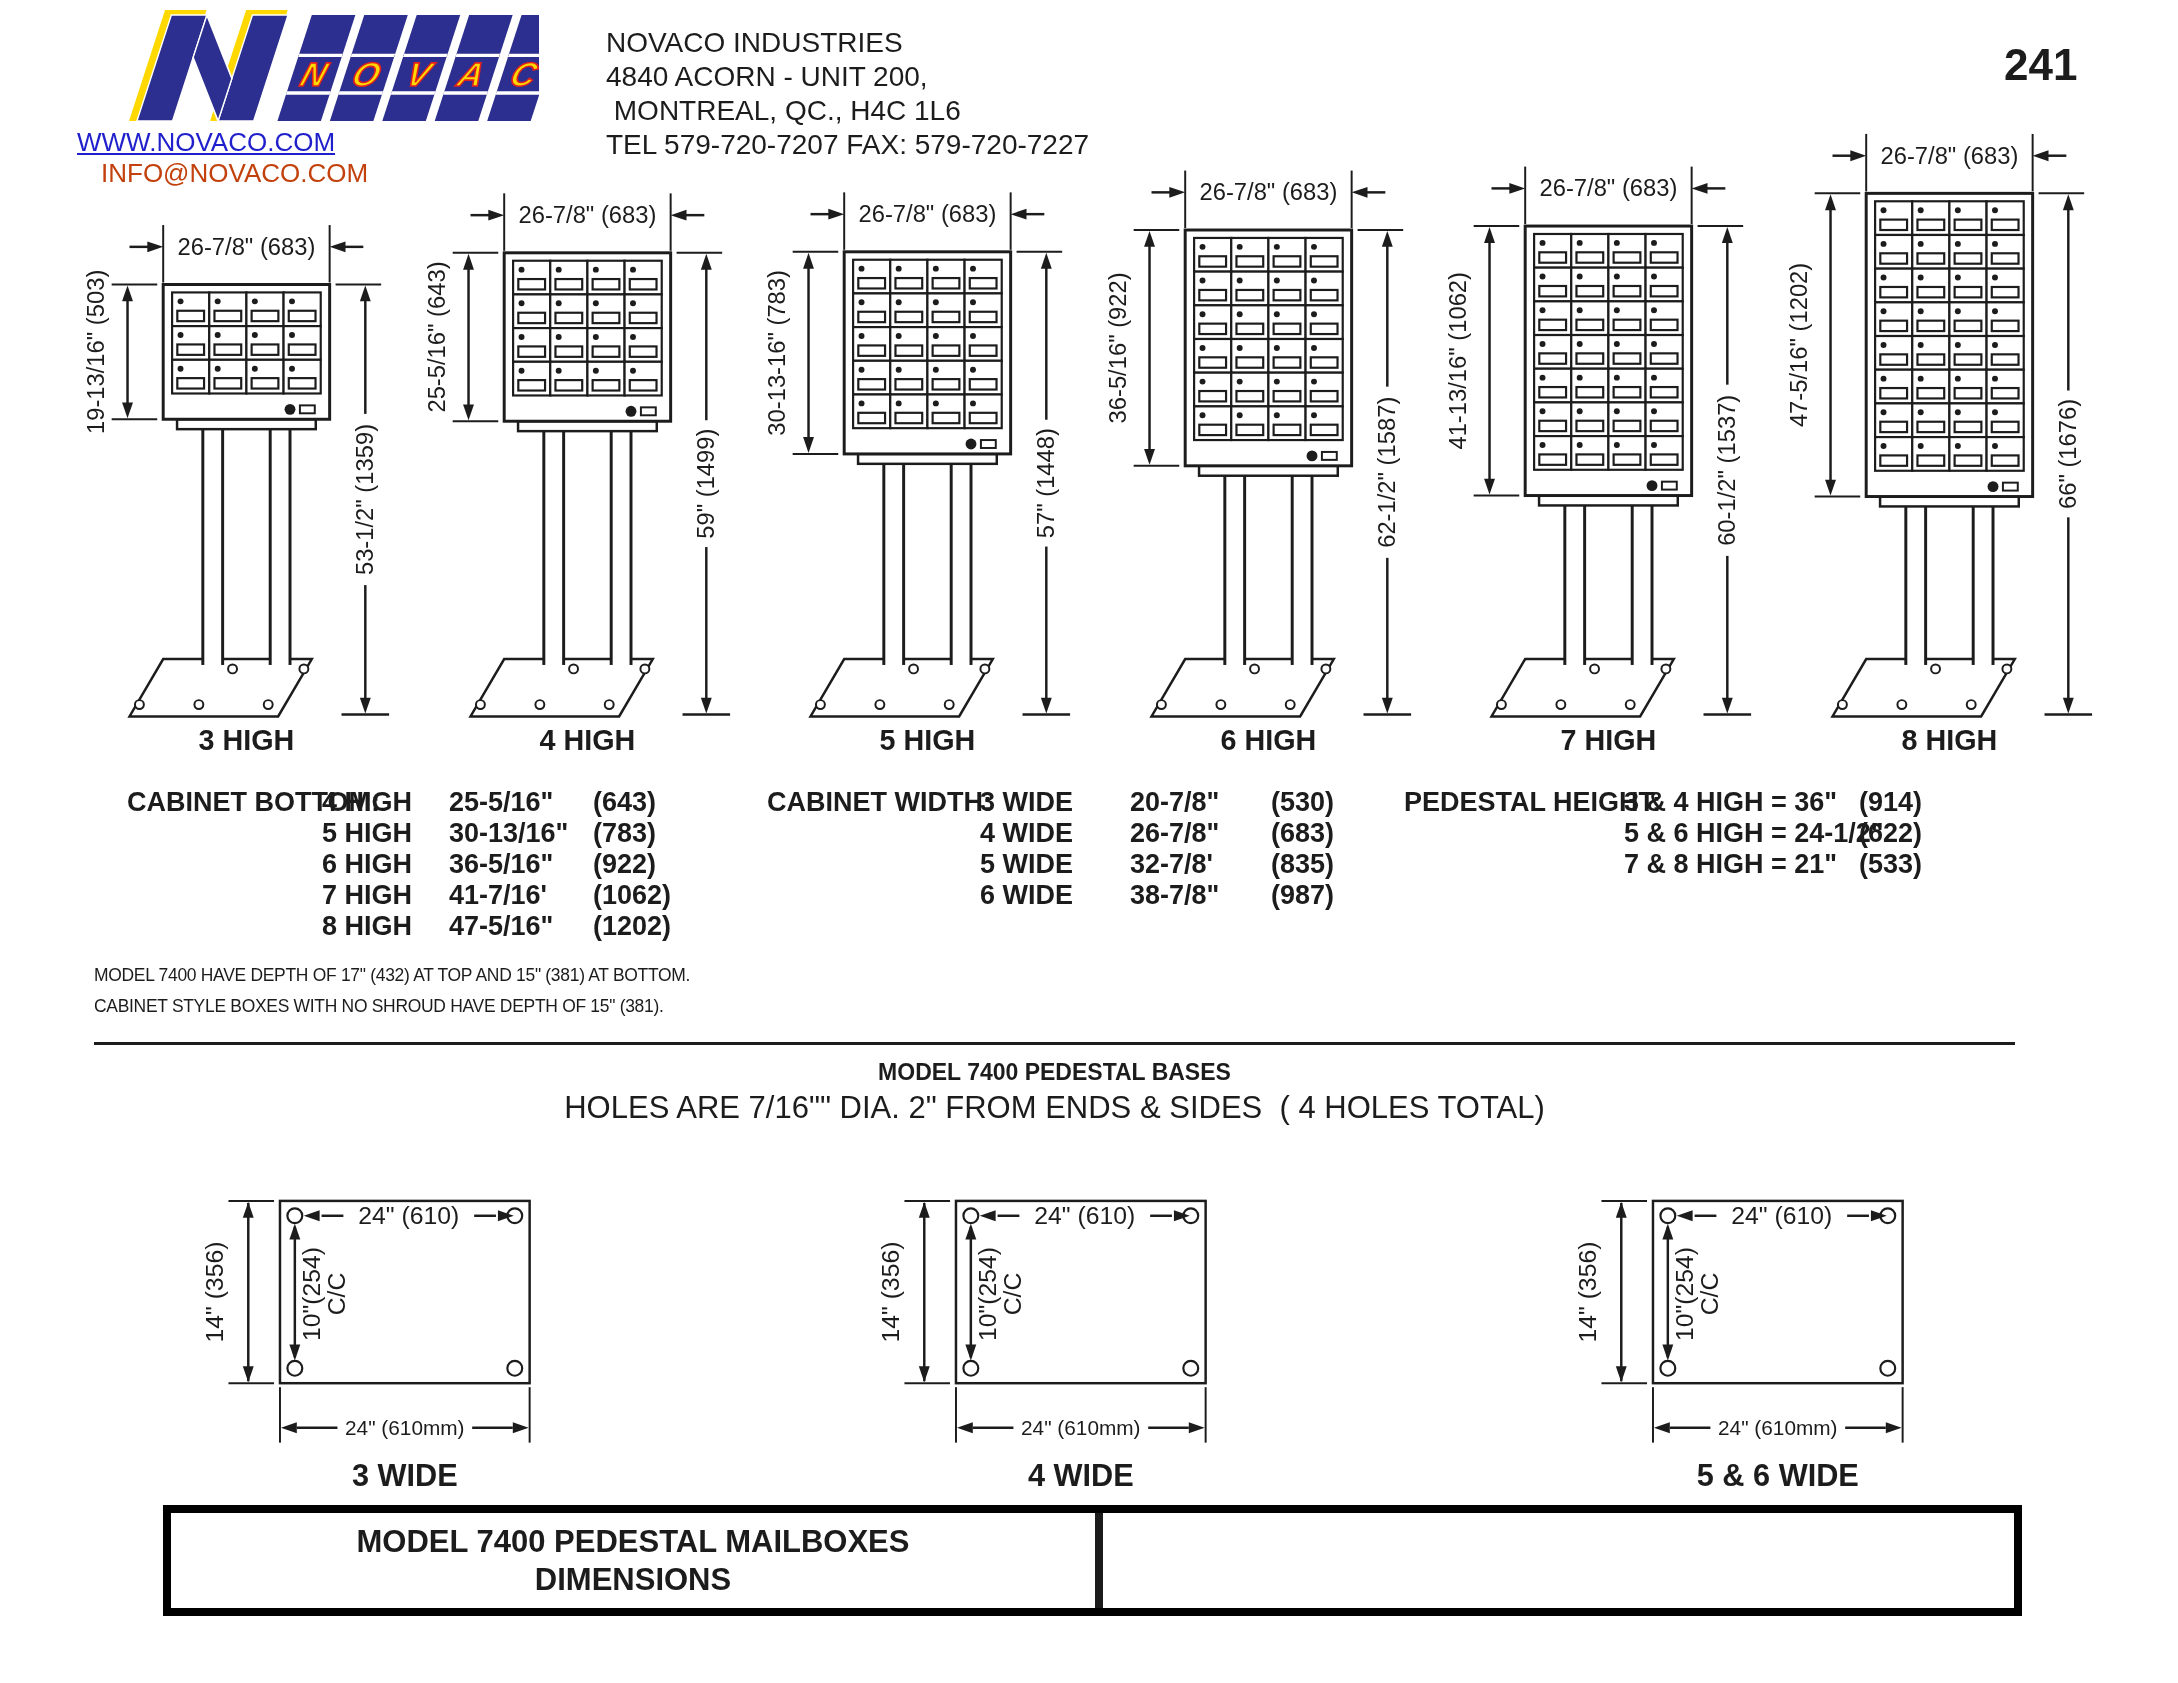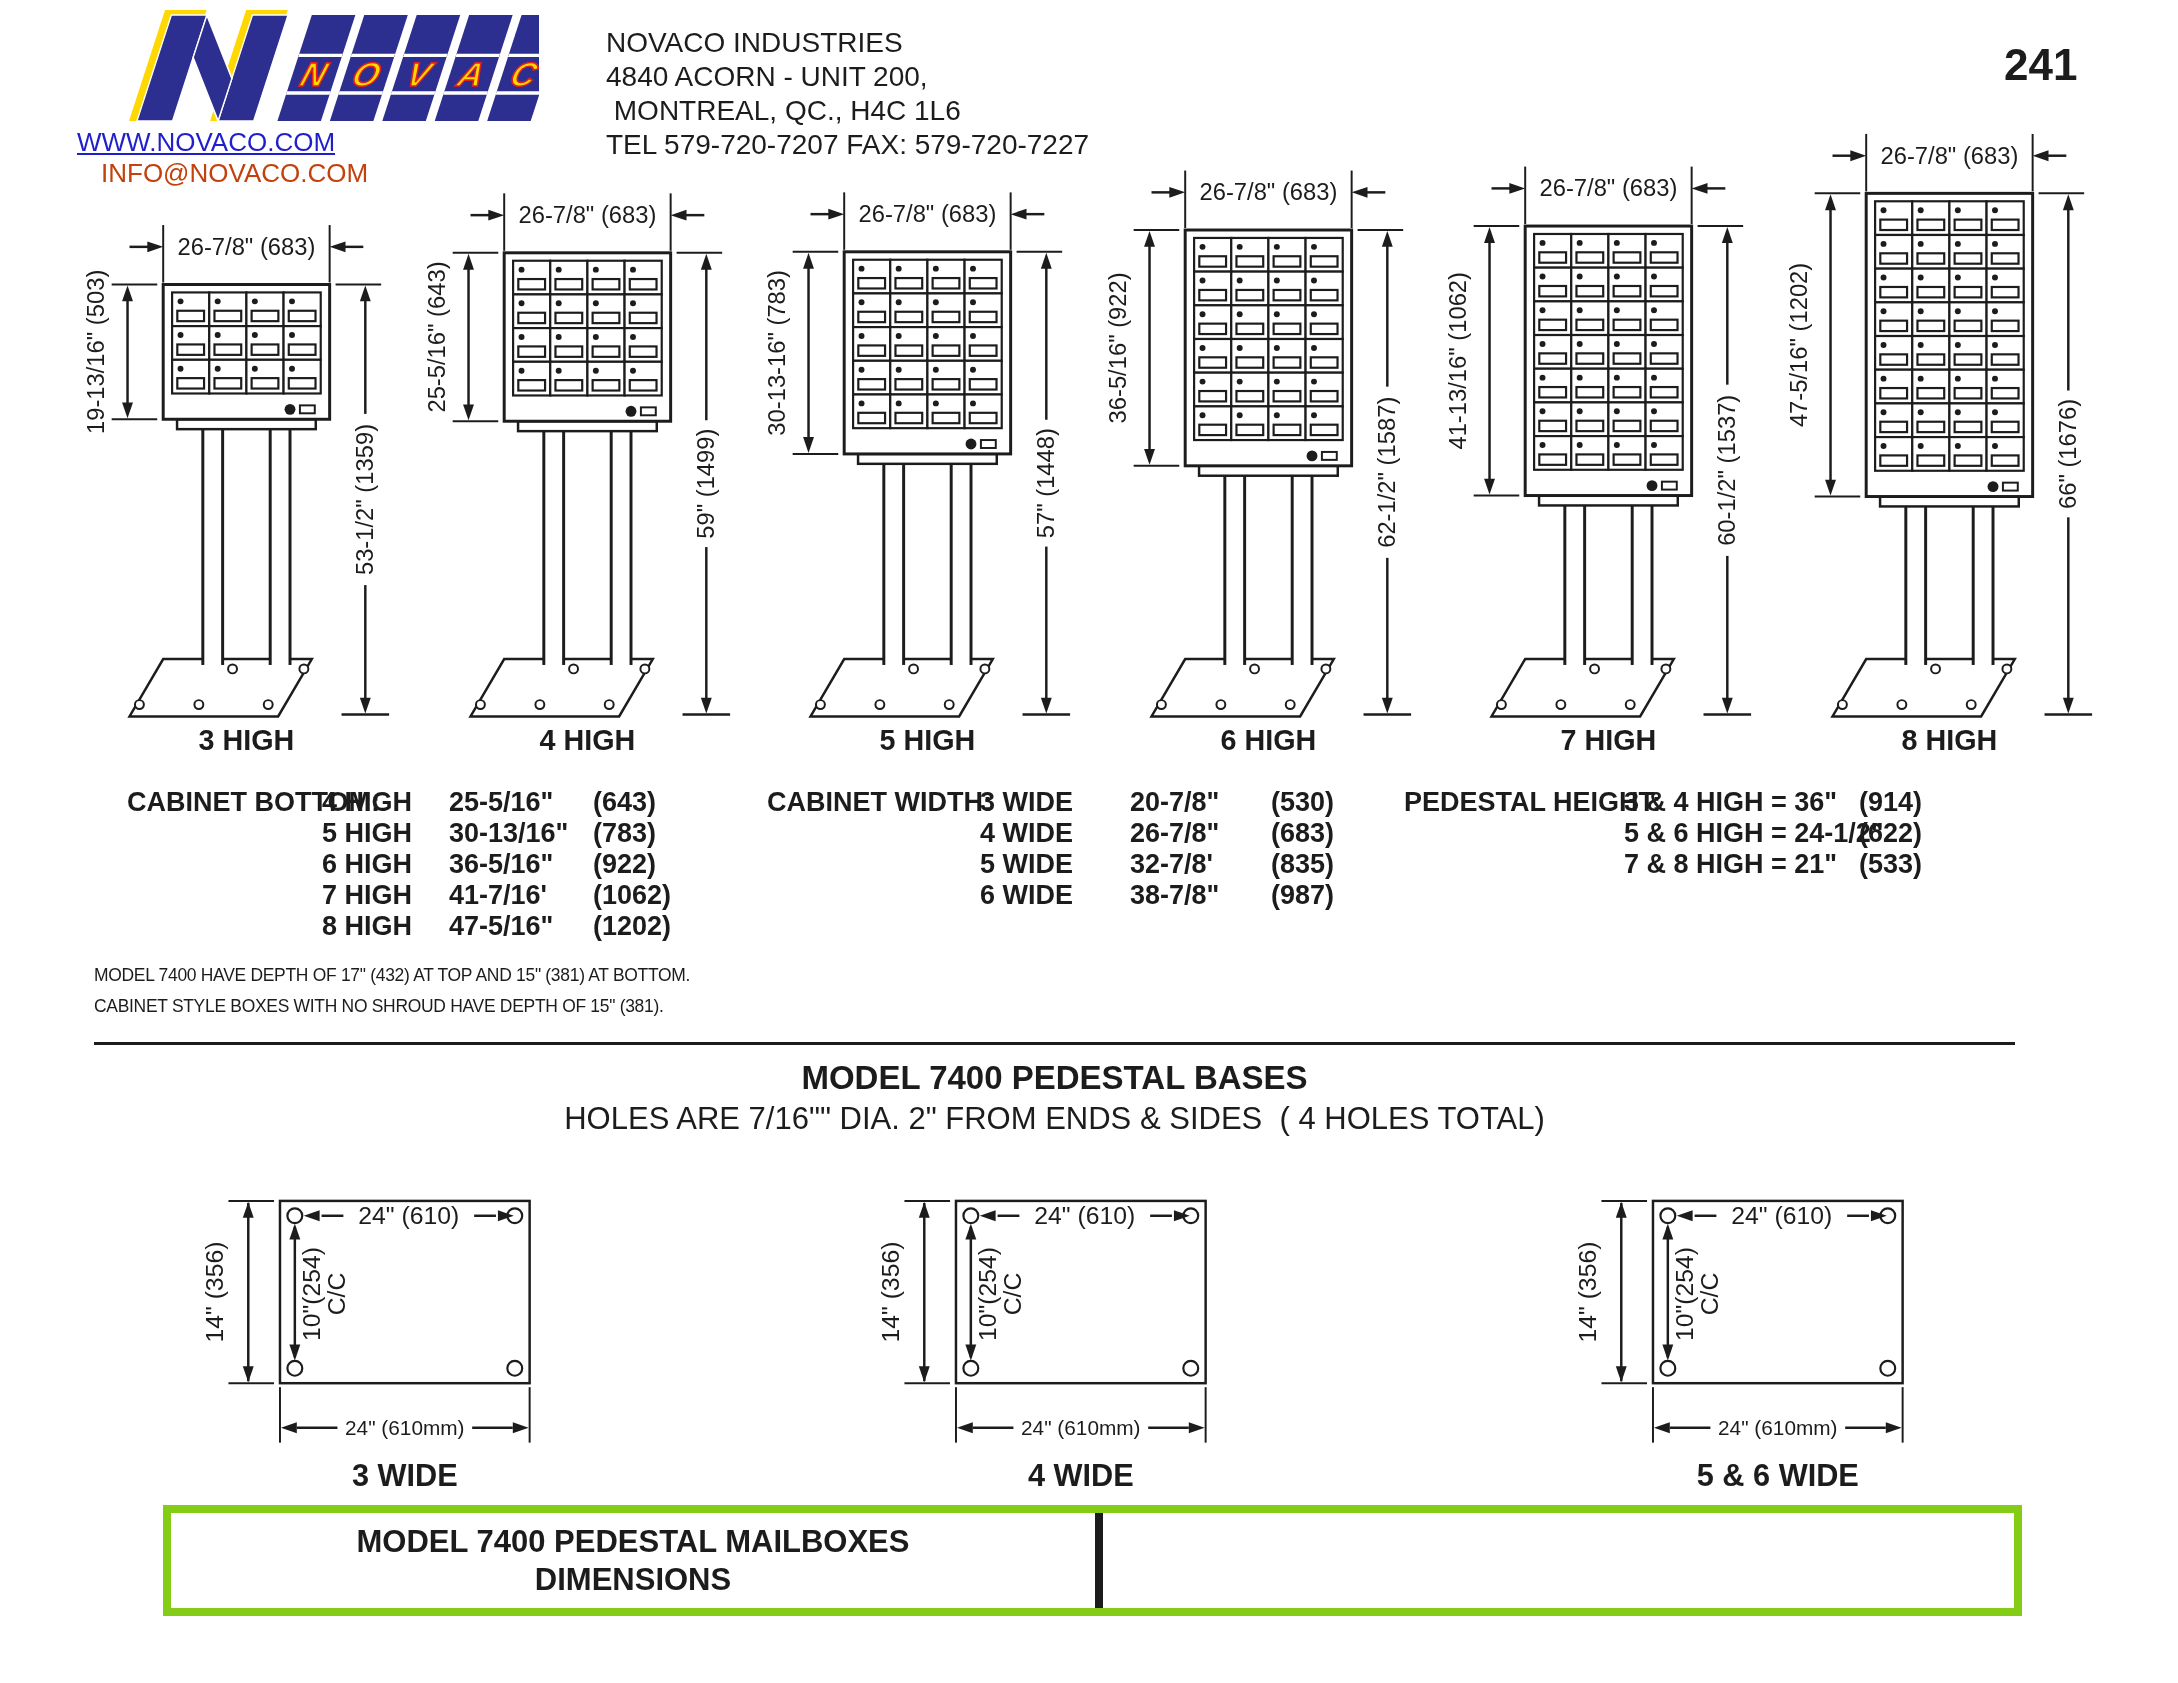--- a/index.html
+++ b/index.html
@@ -18,24 +18,24 @@
     justify-content:space-between;align-items:flex-end;}
   #spec-tables{left:0;top:787px;width:2178px;height:168px;font-size:27px;font-weight:bold;}
   .spec-title{position:absolute;top:0;}
   .spec-rows{position:absolute;top:0;}
   .spec-row{display:flex;height:31px;line-height:31px;white-space:pre;}
   .spec-cell{display:inline-block;}
   #notes{left:94px;top:965px;width:1881px;font-size:18px;font-weight:normal;letter-spacing:-0.3px;}
   .note-line{margin-bottom:10px;transform:scaleX(.97);transform-origin:left;white-space:pre;}
   #rule{left:94px;top:1042px;width:1921px;height:3px;background:#1c1c1c;}
   #bases-heading{left:0;top:1059px;width:2109px;text-align:center;}
-  #bases-title{font-size:33px;font-weight:bold;}
+  #bases-title{font-size:23px;font-weight:bold;}
   #bases-subtitle{font-size:31px;margin-top:4px;}
   #bases-row{left:0;top:1183px;width:2178px;height:337px;}
-  #title-block{left:163px;top:1505px;width:1843px;height:95px;border:8px solid #84cc16;}
+  #title-block{left:163px;top:1505px;width:1843px;height:95px;border:8px solid #000000;}
   #title-block-divider{position:absolute;left:924px;top:0;width:8px;height:95px;background:#1c1c1c;}
   #title-block-left{position:absolute;left:0;top:0;width:924px;height:95px;display:flex;
     flex-direction:column;justify-content:center;align-items:center;
     font-size:31px;font-weight:bold;line-height:38px;}
   svg text{font-family:"Liberation Sans", sans-serif;}
 </style>
 </head>
 <body>
 
 <div id="page">

